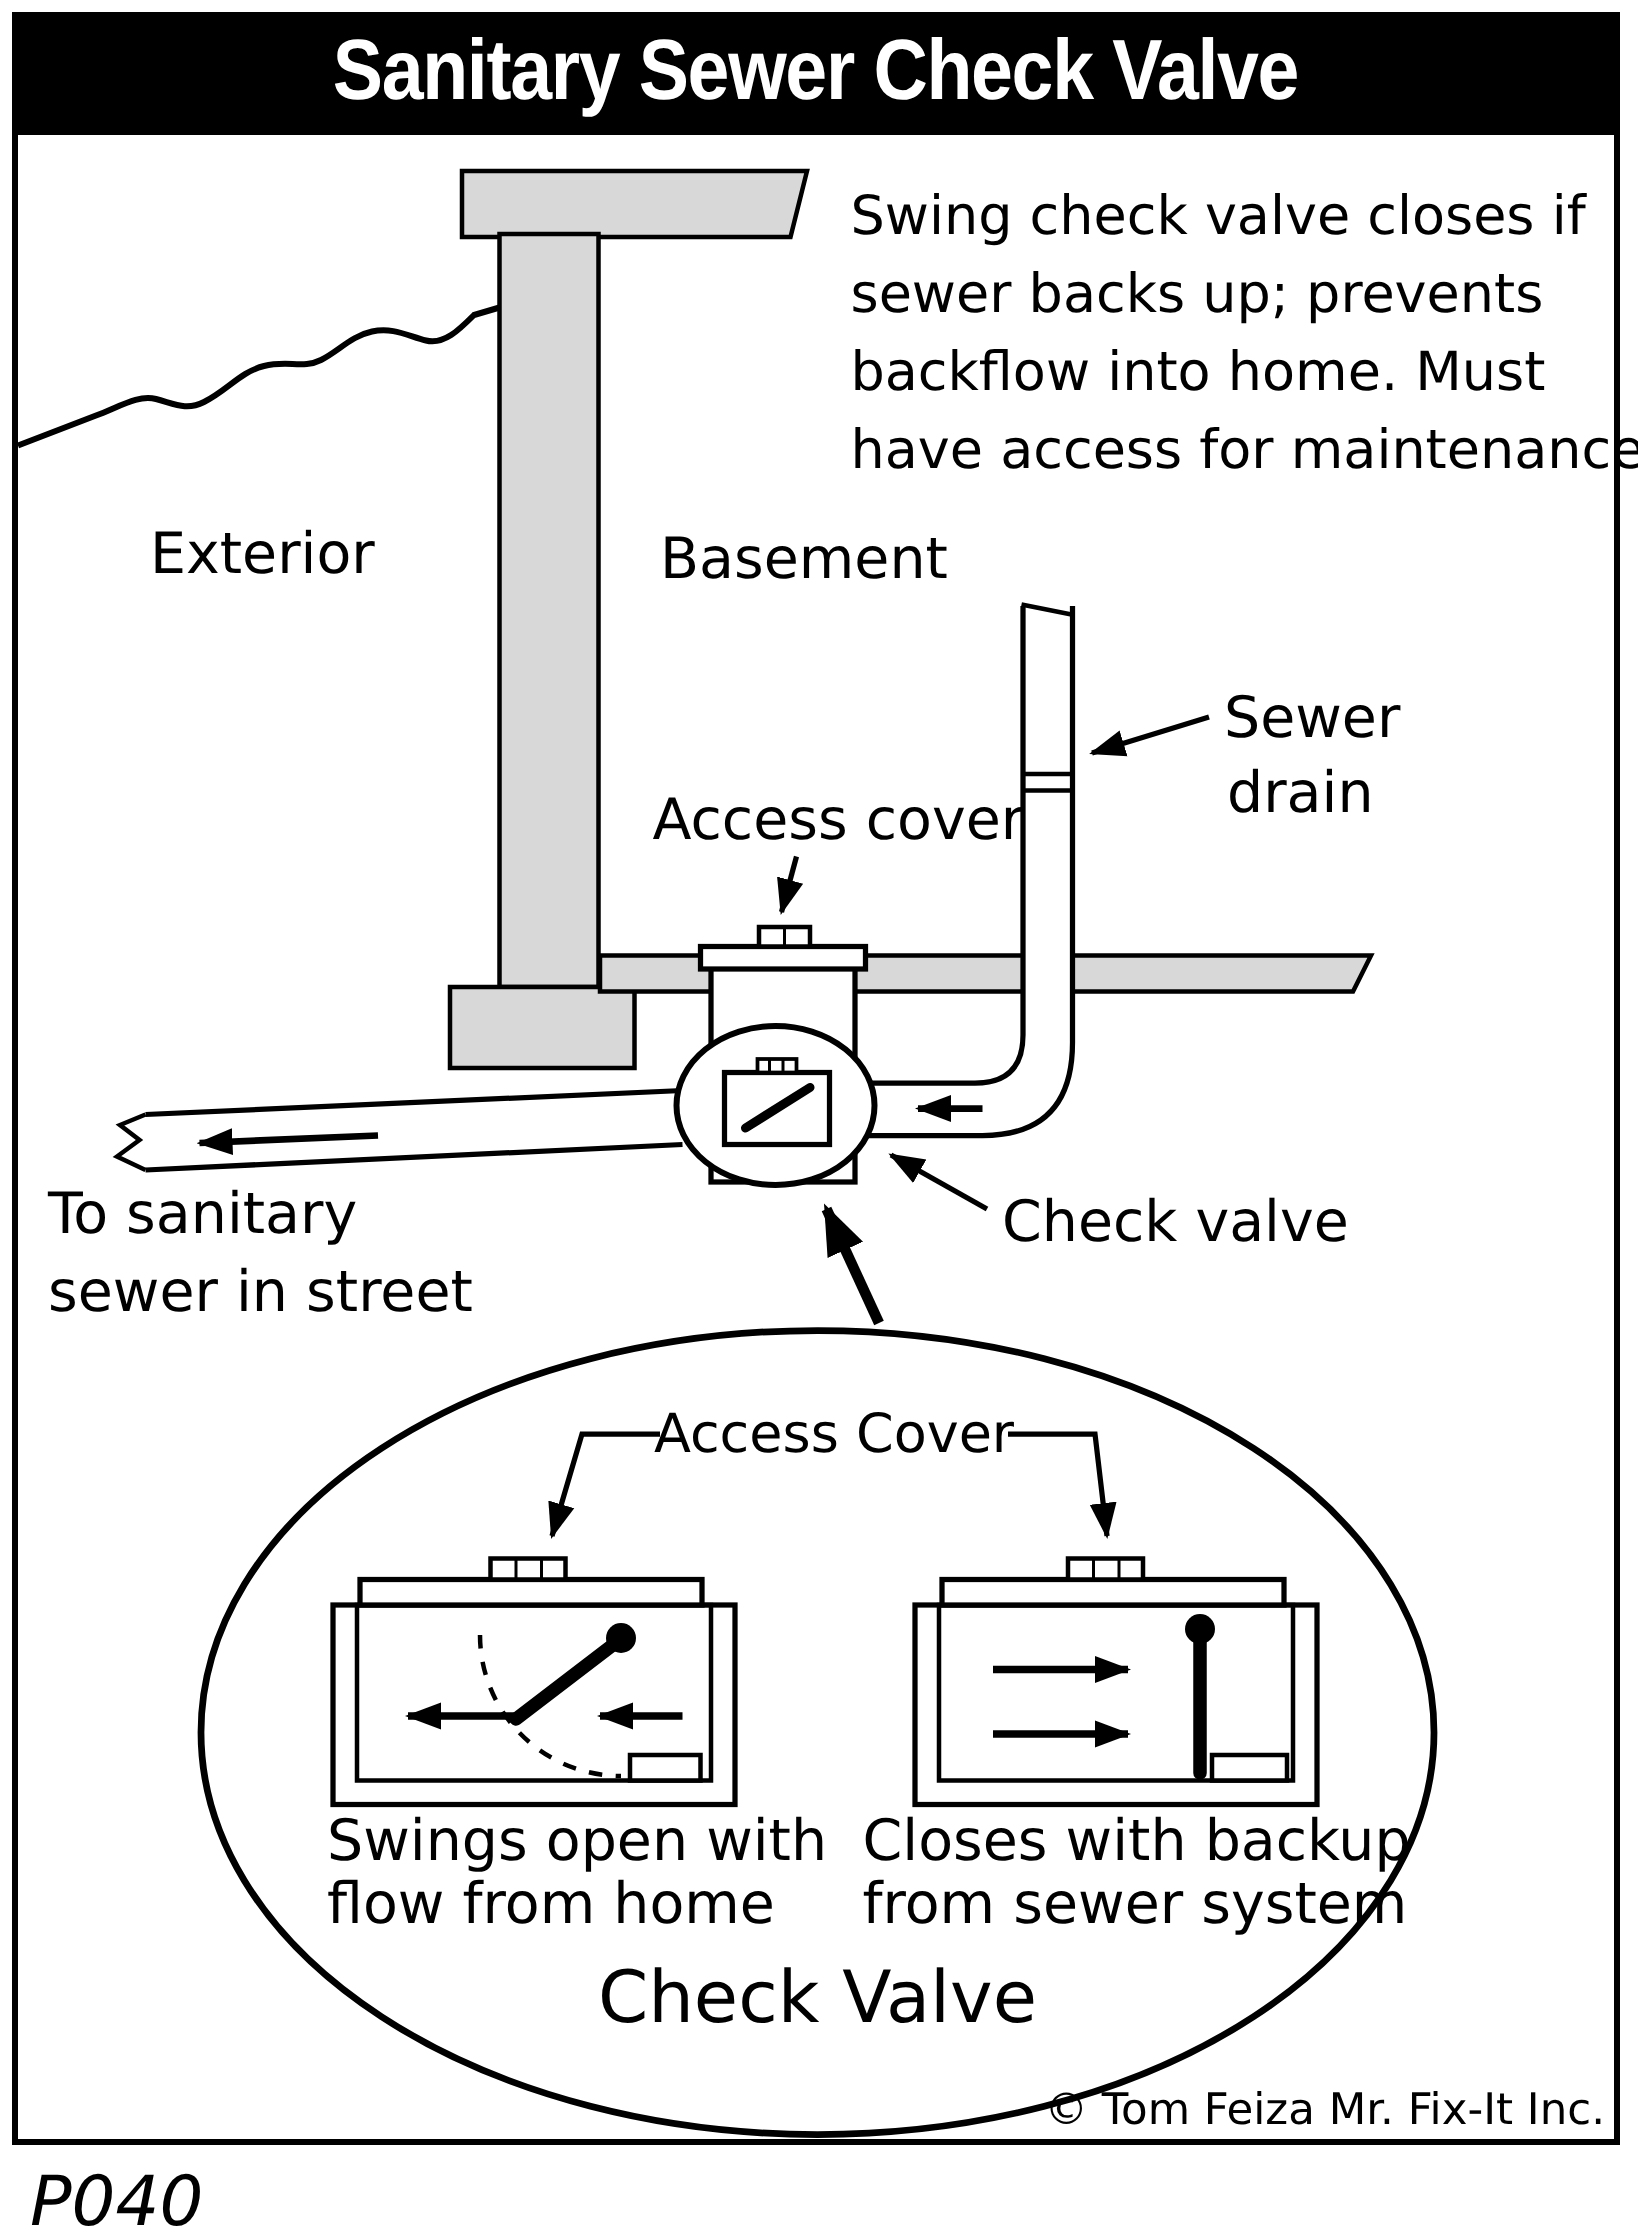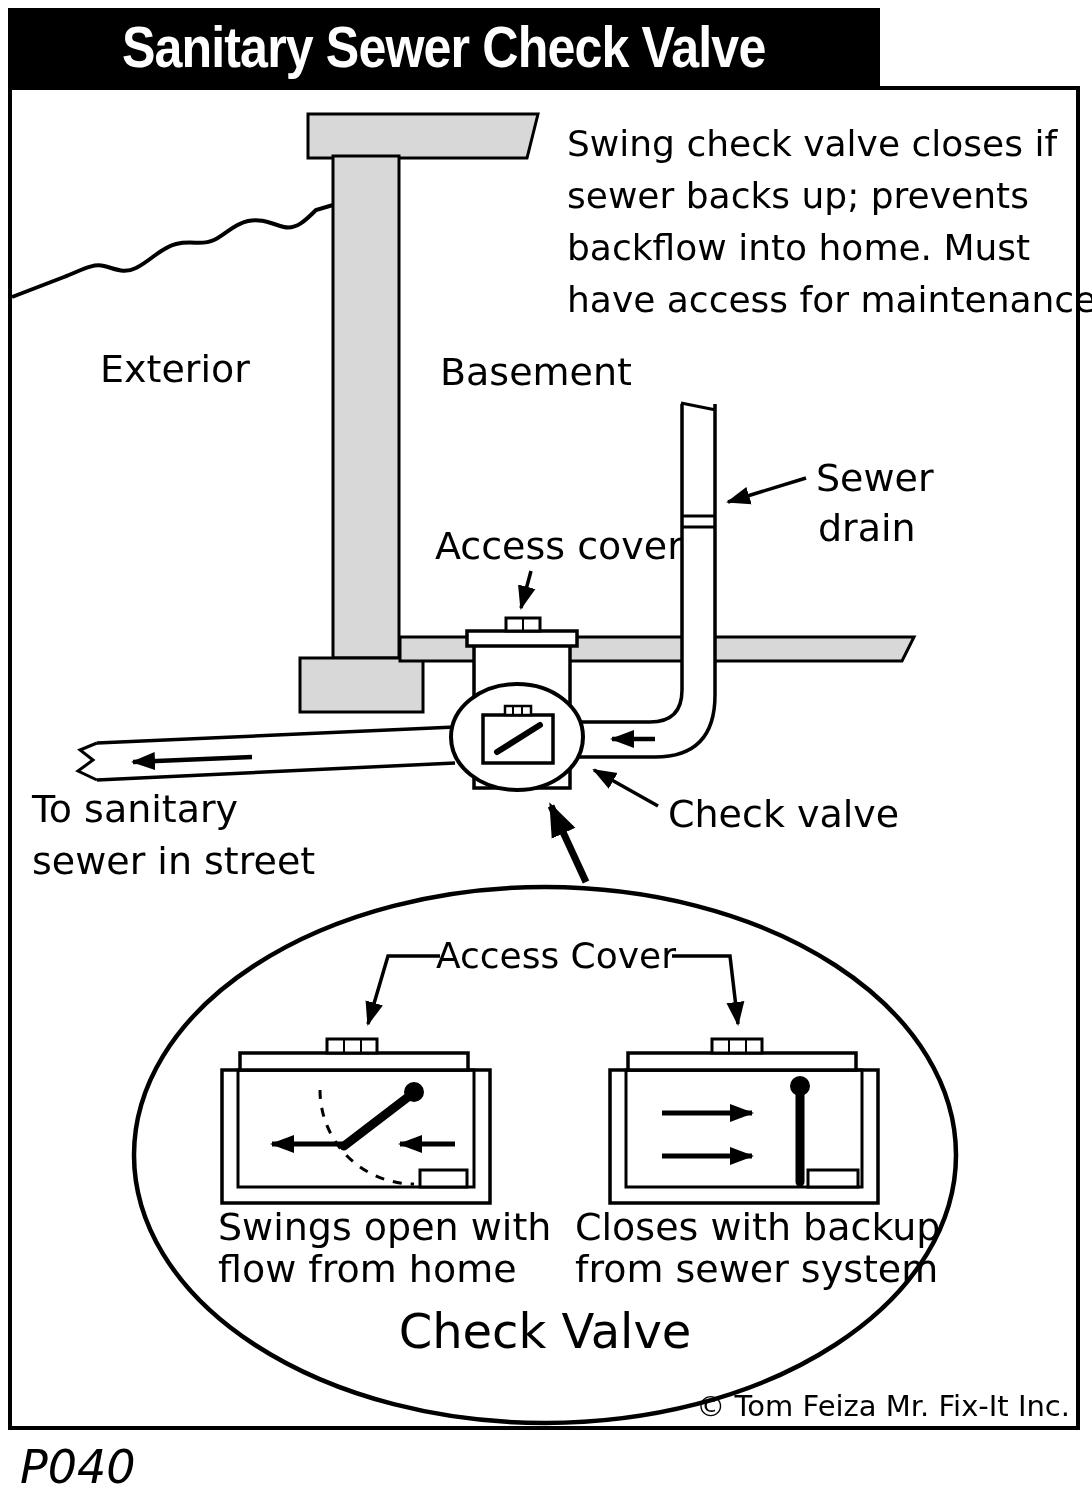--- a/index.html
+++ b/index.html
@@ -1,21 +1,21 @@
 <!DOCTYPE html>
 <html style="--line: #000000; --wall-fill: #d8d8d8; --background: #ffffff;"><head>
 <meta charset="utf-8">
 <style>
   * { margin:0; padding:0; box-sizing:border-box; }
   html,body { background:#ffffff; }
   body { width:1092px; height:1492px; font-family:"DejaVu Sans", sans-serif; }
   .page { position:relative; width:1092px; height:1492px; background:#fff; overflow:hidden; }
 
   .title-bar {
-    position:absolute; left:8px; top:8px; width:872px; height:78px;
+    position:absolute; left:8px; top:8px; width:1072px; height:78px;
     background:#000; display:flex; align-items:center; justify-content:center;
   }
   .title-bar .title-text {
     color:#fff; font-family:"Liberation Sans", sans-serif; font-weight:bold;
     font-size:57px; letter-spacing:-1px; transform:scaleX(0.88); white-space:nowrap;
   }
 
   .frame {
     position:absolute; left:8px; top:86px; width:1072px; height:1344px;
     border:4px solid #000; background:#fff;

